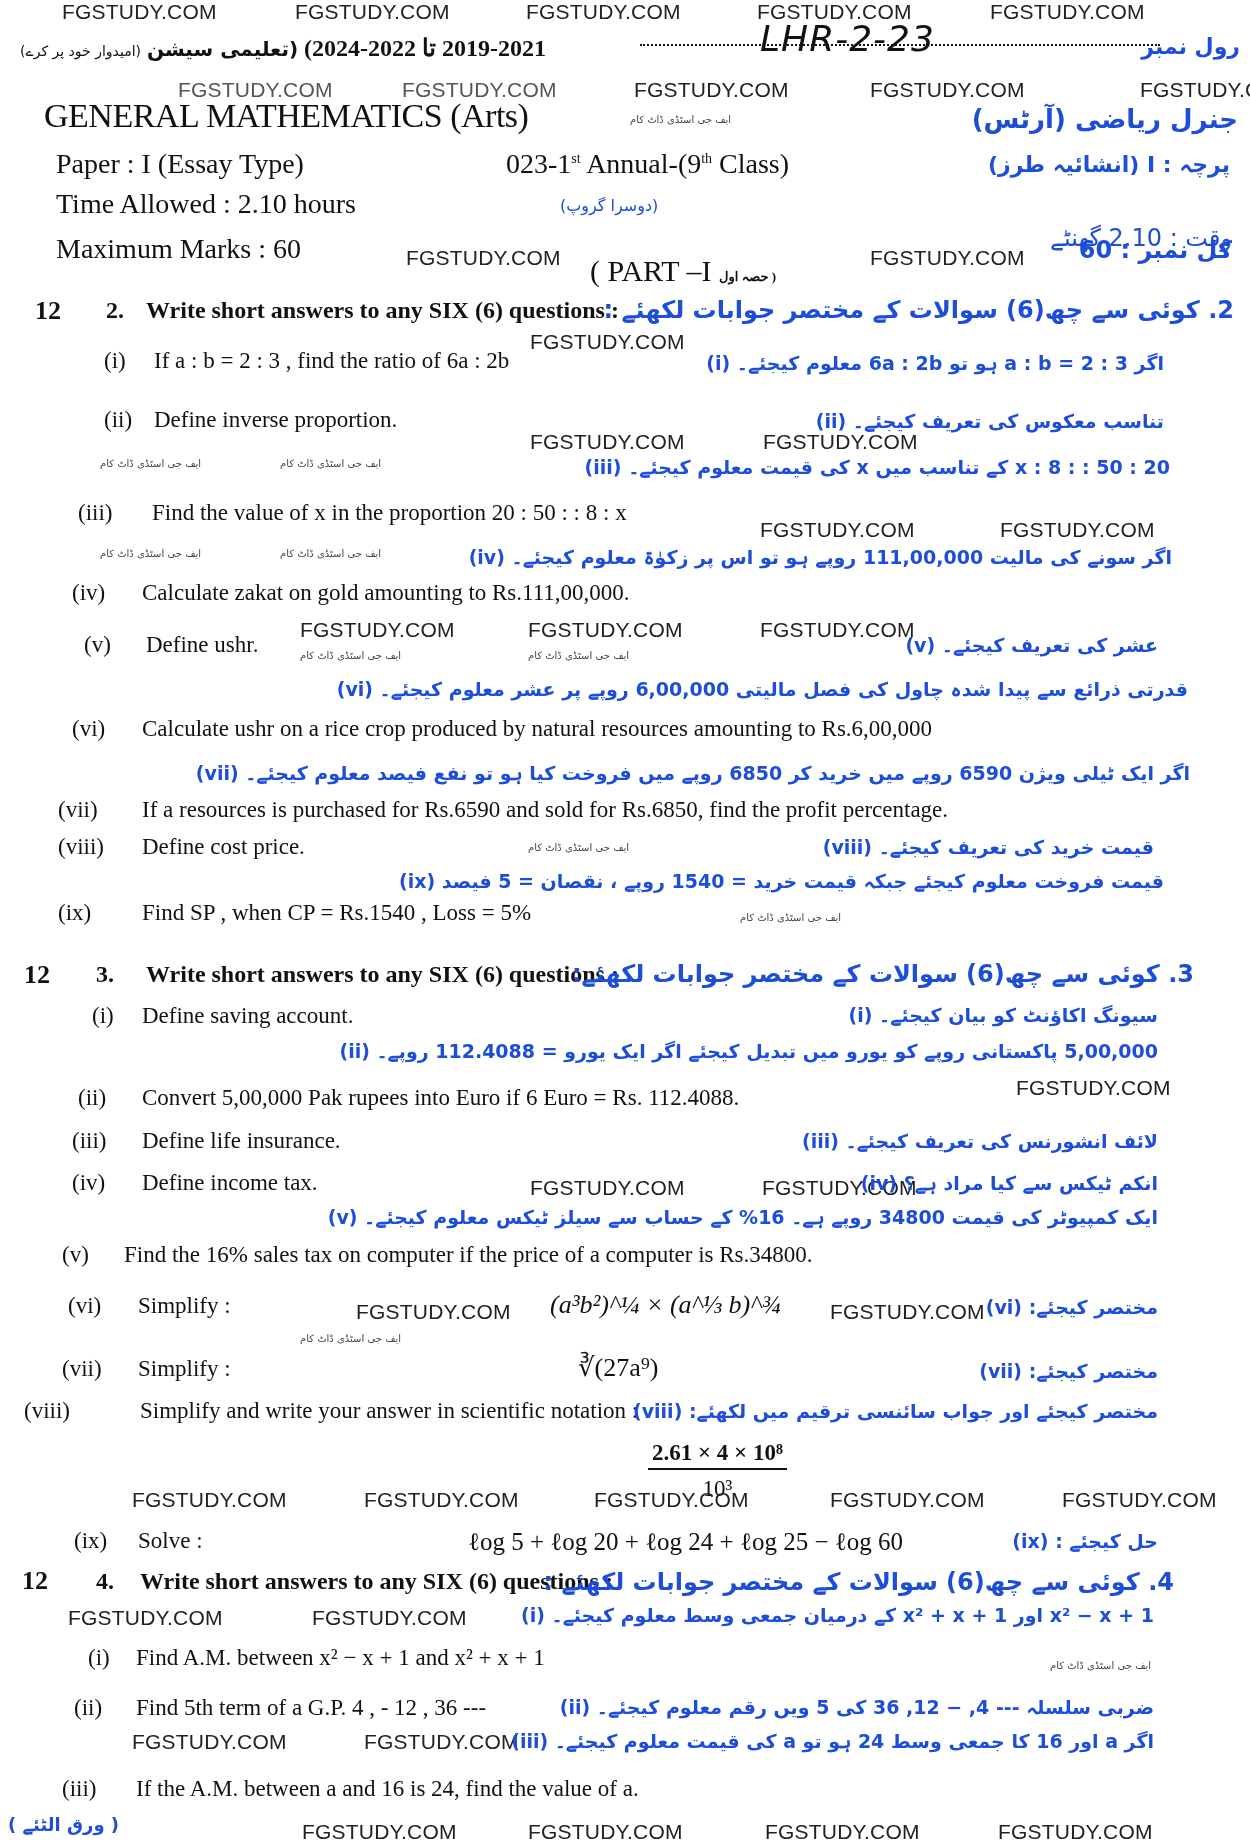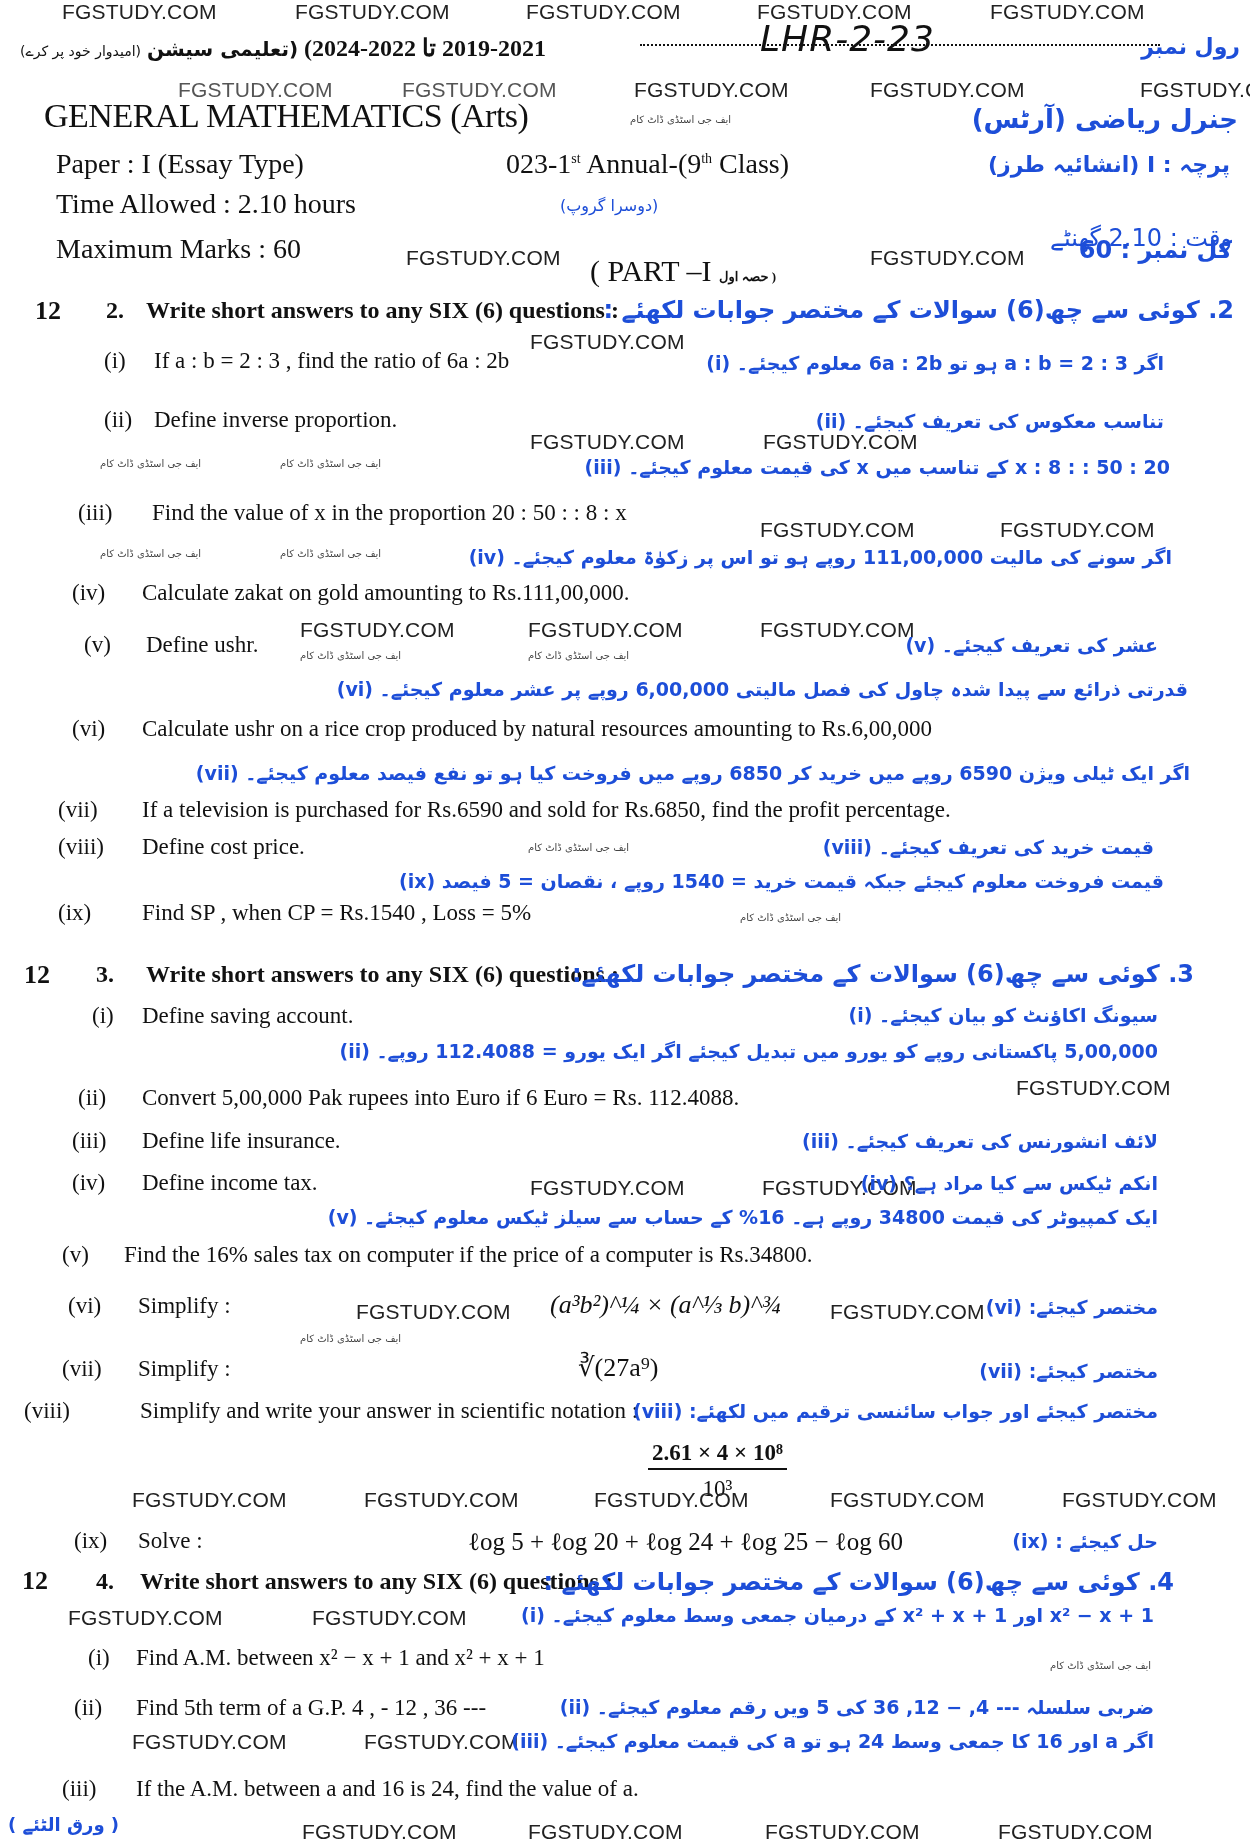--- a/index.html
+++ b/index.html
@@ -103,21 +103,21 @@
 <div class="wm" style="left:760px;top:618px;">FGSTUDY.COM</div>
 <div class="abs en" style="left:84px;top:632px;"><span class="num" style="min-width:62px;">(v)</span><span>Define ushr.</span></div>
 <div class="wm-ur" style="left:300px;top:650px;">ایف جی اسٹڈی ڈاٹ کام</div>
 <div class="wm-ur" style="left:528px;top:650px;">ایف جی اسٹڈی ڈاٹ کام</div>
 <div class="ur ur-txt" style="right:92px;top:634px;">عشر کی تعریف کیجئے۔ (v)</div>
 
 <div class="ur ur-txt" style="right:62px;top:678px;">قدرتی ذرائع سے پیدا شدہ چاول کی فصل مالیتی 6,00,000 روپے پر عشر معلوم کیجئے۔ (vi)</div>
 <div class="abs en" style="left:72px;top:716px;"><span class="num" style="min-width:70px;">(vi)</span><span>Calculate ushr on a rice crop produced by natural resources amounting to Rs.6,00,000</span></div>
 
 <div class="ur ur-txt" style="right:60px;top:762px;">اگر ایک ٹیلی ویژن 6590 روپے میں خرید کر 6850 روپے میں فروخت کیا ہو تو نفع فیصد معلوم کیجئے۔ (vii)</div>
-<div class="abs en" style="left:58px;top:797px;"><span class="num" style="min-width:84px;">(vii)</span><span>If a television is purchased for Rs.6590 and sold for Rs.6850, find the profit percentage.</span></div>
+<div class="abs en" style="left:58px;top:797px;"><span class="num" style="min-width:84px;">(vii)</span><span>If a resources is purchased for Rs.6590 and sold for Rs.6850, find the profit percentage.</span></div>
 
 <div class="abs en" style="left:58px;top:834px;"><span class="num" style="min-width:84px;">(viii)</span><span>Define cost price.</span></div>
 <div class="wm-ur" style="left:528px;top:842px;">ایف جی اسٹڈی ڈاٹ کام</div>
 <div class="ur ur-txt" style="right:96px;top:836px;">قیمت خرید کی تعریف کیجئے۔ (viii)</div>
 
 <div class="ur ur-txt" style="right:86px;top:870px;">قیمت فروخت معلوم کیجئے جبکہ قیمت خرید = 1540 روپے ، نقصان = 5 فیصد (ix)</div>
 <div class="abs en" style="left:58px;top:900px;"><span class="num" style="min-width:84px;">(ix)</span><span>Find SP , when CP = Rs.1540 , Loss = 5%</span></div>
 <div class="wm-ur" style="left:740px;top:912px;">ایف جی اسٹڈی ڈاٹ کام</div>
 
 <div class="abs marks" style="left:24px;top:960px;">12</div>

